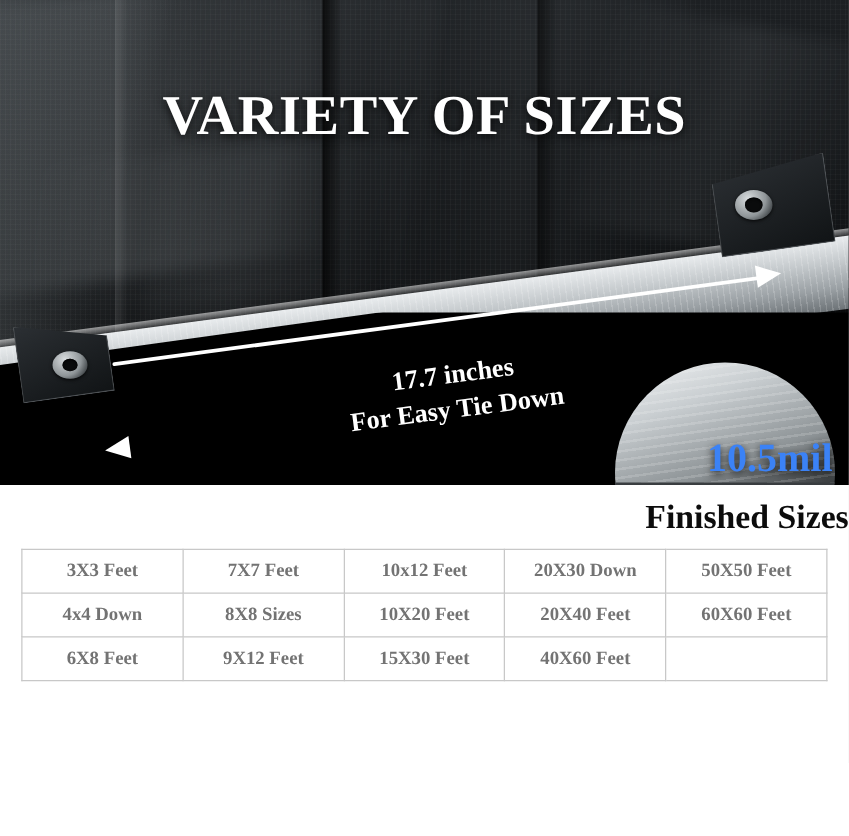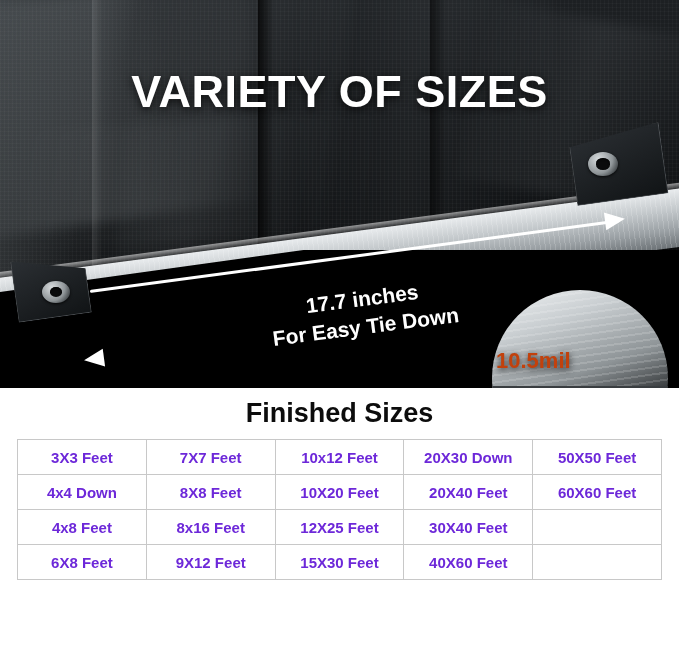--- a/index.html
+++ b/index.html
@@ -10,20 +10,21 @@
   body {
     width: 679px;
     height: 669px;
     font-family: "Liberation Sans", sans-serif;
     overflow: hidden;
   }
   .page {
     position: relative;
     width: 679px;
     height: 669px;
+    font-family: Liberation Serif, serif;
   }
 
   
   .photo {
     position: relative;
     width: 679px;
     height: 388px;
     overflow: hidden;
     background: #000000;
   }
@@ -221,55 +222,55 @@
   .inset-circle .dark-band {
     position: absolute;
     left: -10px; top: 96px; right: -10px; height: 90px;
     background: linear-gradient(180deg, #3a3e41, #0b0c0d);
   }
   .inset-label {
     position: absolute;
     left: 496px;
     top: 348px;
     width: 170px;
-    text-align: left;
-    color: #c2410c;
-    font-size: 22px;
+    text-align: right;
+    color: #3b82f6;
+    font-size: 32px;
     font-weight: 700;
     text-shadow: 0 2px 7px rgba(0,0,0,.9);
   }
 
   
   .panel {
     position: relative;
     width: 679px;
     height: 281px;
     background: #ffffff;
   }
   .panel-title {
-    text-align: center;
+    text-align: right;
     font-size: 27px;
     font-weight: 700;
     color: #0c0c0c;
     padding-top: 10px;
     padding-bottom: 10px;
   }
   table.sizes {
     border-collapse: collapse;
     width: 645px;
     margin: 0 auto;
     table-layout: fixed;
   }
   table.sizes td {
     border: 1px solid #c8c8c8;
     height: 34px;
     text-align: center;
     font-size: 15px;
     font-weight: 700;
-    color: #6d28d9;
+    color: #737373;
     padding: 0;
   }
   table.sizes td.empty {
     color: transparent;
   }
 </style>
 </head>
 <body>
 
 <div class="page">
@@ -318,31 +319,24 @@
       <tbody>
           <tr>
             <td>3X3 Feet</td>
             <td>7X7 Feet</td>
             <td>10x12 Feet</td>
             <td>20X30 Down</td>
             <td>50X50 Feet</td>
           </tr>
           <tr>
             <td>4x4 Down</td>
-            <td>8X8 Feet</td>
+            <td>8X8 Sizes</td>
             <td>10X20 Feet</td>
             <td>20X40 Feet</td>
             <td>60X60 Feet</td>
-          </tr>
-          <tr>
-            <td>4x8 Feet</td>
-            <td>8x16 Feet</td>
-            <td>12X25 Feet</td>
-            <td>30X40 Feet</td>
-            <td class="empty"></td>
           </tr>
           <tr>
             <td>6X8 Feet</td>
             <td>9X12 Feet</td>
             <td>15X30 Feet</td>
             <td>40X60 Feet</td>
             <td class="empty"></td>
           </tr>
         </tbody>
     </table>

